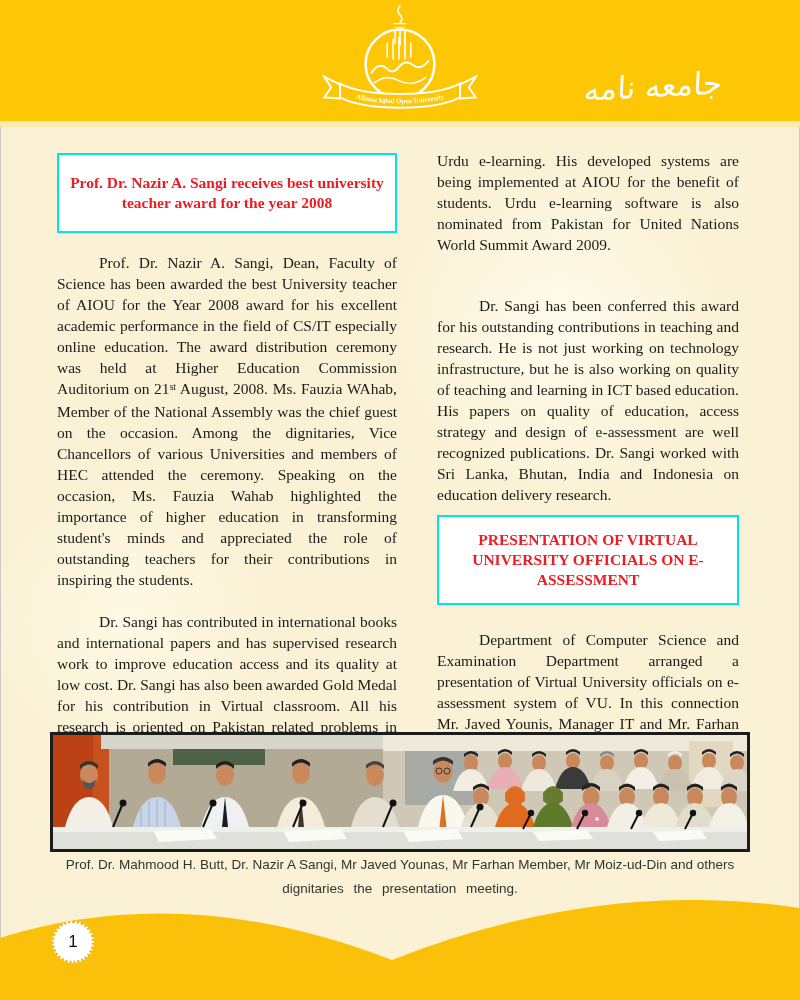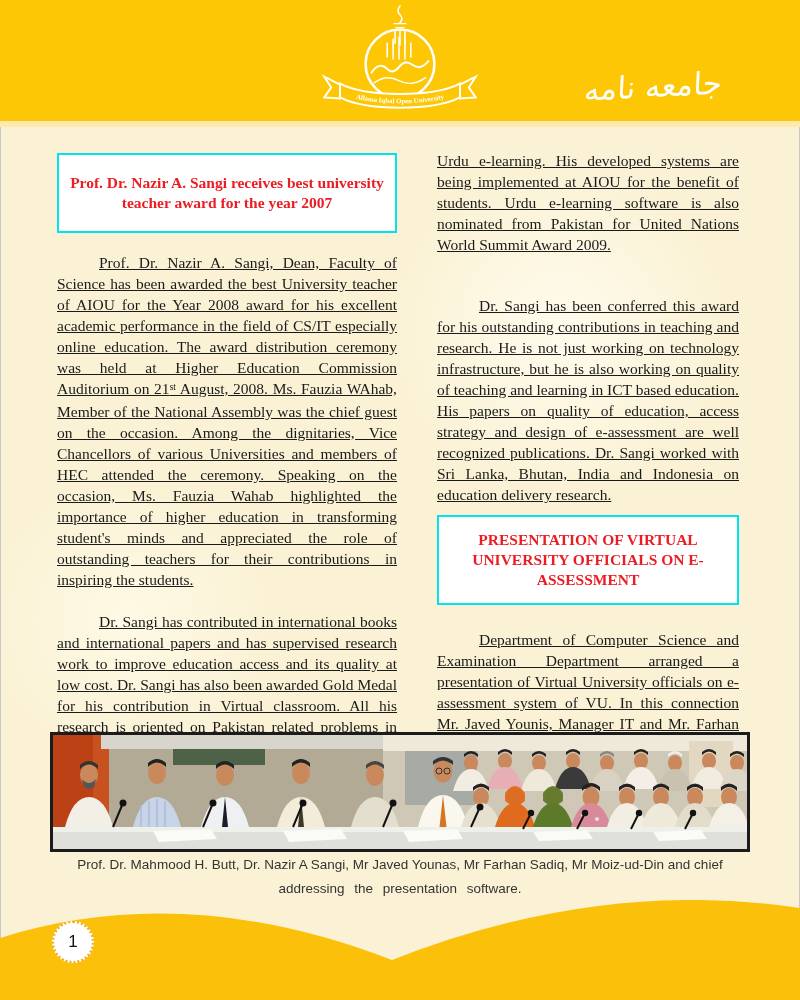--- a/index.html
+++ b/index.html
@@ -24,21 +24,21 @@
   .col{position:absolute;font-size:15.5px;line-height:21px;color:#1a1a1a;}
   .col-left{left:57px;top:153px;width:340px;}
   .col-right{left:437px;top:150px;width:302px;}
   .title-box{
     background:#fff;border:2px solid #00E4F0;color:#EC1C23;font-weight:bold;
     text-align:center;font-size:15.5px;line-height:20px;
     display:flex;align-items:center;justify-content:center;
   }
   .box-award{height:76px;padding:0 8px;margin-bottom:19px;}
   .box-presentation{height:86px;padding:0 32px;margin:10px 0 24px 0;text-transform:uppercase;}
-  p.body-p{margin:0 0 21px 0;text-align:justify;text-indent:42px;text-decoration:underline;}
+  p.body-p{margin:0 0 21px 0;text-align:justify;text-indent:42px;}
   p.cont{text-align-last:justify;}
   .col-right p.first{margin-bottom:40px;}
   .col-right p.second{margin-bottom:6px;}
   .sup{font-size:0.62em;position:relative;top:-0.45em;}
   
   .photo-frame{position:absolute;left:50px;top:732px;width:694px;height:114px;border:3px solid #1b1b1b;background:#cfc9ba;}
   
   .caption{position:absolute;left:0;top:857px;width:800px;text-align:center;
     font-family:"Liberation Sans", sans-serif;font-size:13.5px;color:#333;}
   .caption .line1{margin-bottom:9px;}
@@ -81,21 +81,21 @@
         <text font-size="7" font-weight="bold" fill="#ffffff" font-family="Liberation Serif, serif" text-anchor="middle">
           <textPath href="#ribbonArc" startOffset="50%">Allama Iqbal Open University</textPath>
         </text>
       </g>
     </svg>
     <div class="urdu-title">جامعه نامه</div>
   </div>
 
   <div class="col col-left">
     <div class="title-box box-award">
-      <span>Prof. Dr. Nazir A. Sangi receives best university teacher award for the year 2007</span>
+      <span>Prof. Dr. Nazir A. Sangi receives best university teacher award for the year 2008</span>
     </div>
     <p class="body-p"><span>Prof. Dr. Nazir A. Sangi, Dean, Faculty of Science has been awarded the best University teacher of AIOU for the Year 2008 award for his excellent academic performance in the field of CS/IT especially online education.  The award distribution ceremony was held at Higher Education Commission Auditorium on 21</span><span class="sup">st</span><span> August, 2008.  Ms. Fauzia WAhab, Member of the National Assembly was the chief guest on the occasion.  Among the dignitaries, Vice Chancellors of various Universities and members of HEC attended the ceremony.  Speaking on the occasion, Ms. Fauzia Wahab highlighted the importance of higher education in transforming student's minds and appreciated the role of outstanding teachers for their contributions in inspiring the students.</span></p>
     <p class="body-p cont">Dr. Sangi has contributed in international books and international papers and has supervised research work to improve education access and its quality at low cost.  Dr. Sangi has also been awarded Gold Medal for his contribution in Virtual classroom.  All his research is oriented on Pakistan related problems in education.  His most current contributions are in e-assessment and</p>
   </div>
 
   <div class="col col-right">
     <p class="body-p first" style="text-indent:0;">Urdu e-learning.  His developed systems are being implemented at AIOU for the benefit of students.  Urdu e-learning software is also nominated from Pakistan for United Nations World Summit Award 2009.</p>
     <p class="body-p second">Dr. Sangi has been conferred this award for his outstanding contributions in teaching and research.  He is not just working on technology infrastructure, but he is also working on quality of teaching and learning in ICT based education.  His papers on quality of education, access strategy and design of e-assessment are well recognized publications. Dr. Sangi worked with Sri Lanka, Bhutan, India and Indonesia on education delivery research.</p>
     <div class="title-box box-presentation">
       <span>PRESENTATION OF VIRTUAL UNIVERSITY OFFICIALS ON E-ASSESSMENT</span>
@@ -276,22 +276,22 @@
           <circle cx="532" cy="78" r="2.2" fill="#111"></circle>
         <path d="M578,94 l8,-16"></path>
           <circle cx="586" cy="78" r="2.2" fill="#111"></circle>
         <path d="M632,94 l8,-16"></path>
           <circle cx="640" cy="78" r="2.2" fill="#111"></circle>
       </g>
     </svg>
   </div>
 
   <div class="caption">
-    <div class="line1">Prof. Dr. Mahmood H. Butt, Dr. Nazir A Sangi, Mr Javed Younas, Mr Farhan Sadiq, Mr Moiz-ud-Din and chief</div>
-    <div class="line2">addressing the presentation software.</div>
+    <div class="line1">Prof. Dr. Mahmood H. Butt, Dr. Nazir A Sangi, Mr Javed Younas, Mr Farhan Member, Mr Moiz-ud-Din and others</div>
+    <div class="line2">dignitaries the presentation meeting.</div>
   </div>
 
   <svg class="footer-wave" viewBox="0 0 800 100" preserveAspectRatio="none">
     <path d="M0,38 Q185,-20 392,60 Q600,-22 800,8 L800,100 L0,100 Z" fill="#FBC10A"></path>
   </svg>
   <div class="page-num">1</div>
 
 </div>
 
 </body></html>

